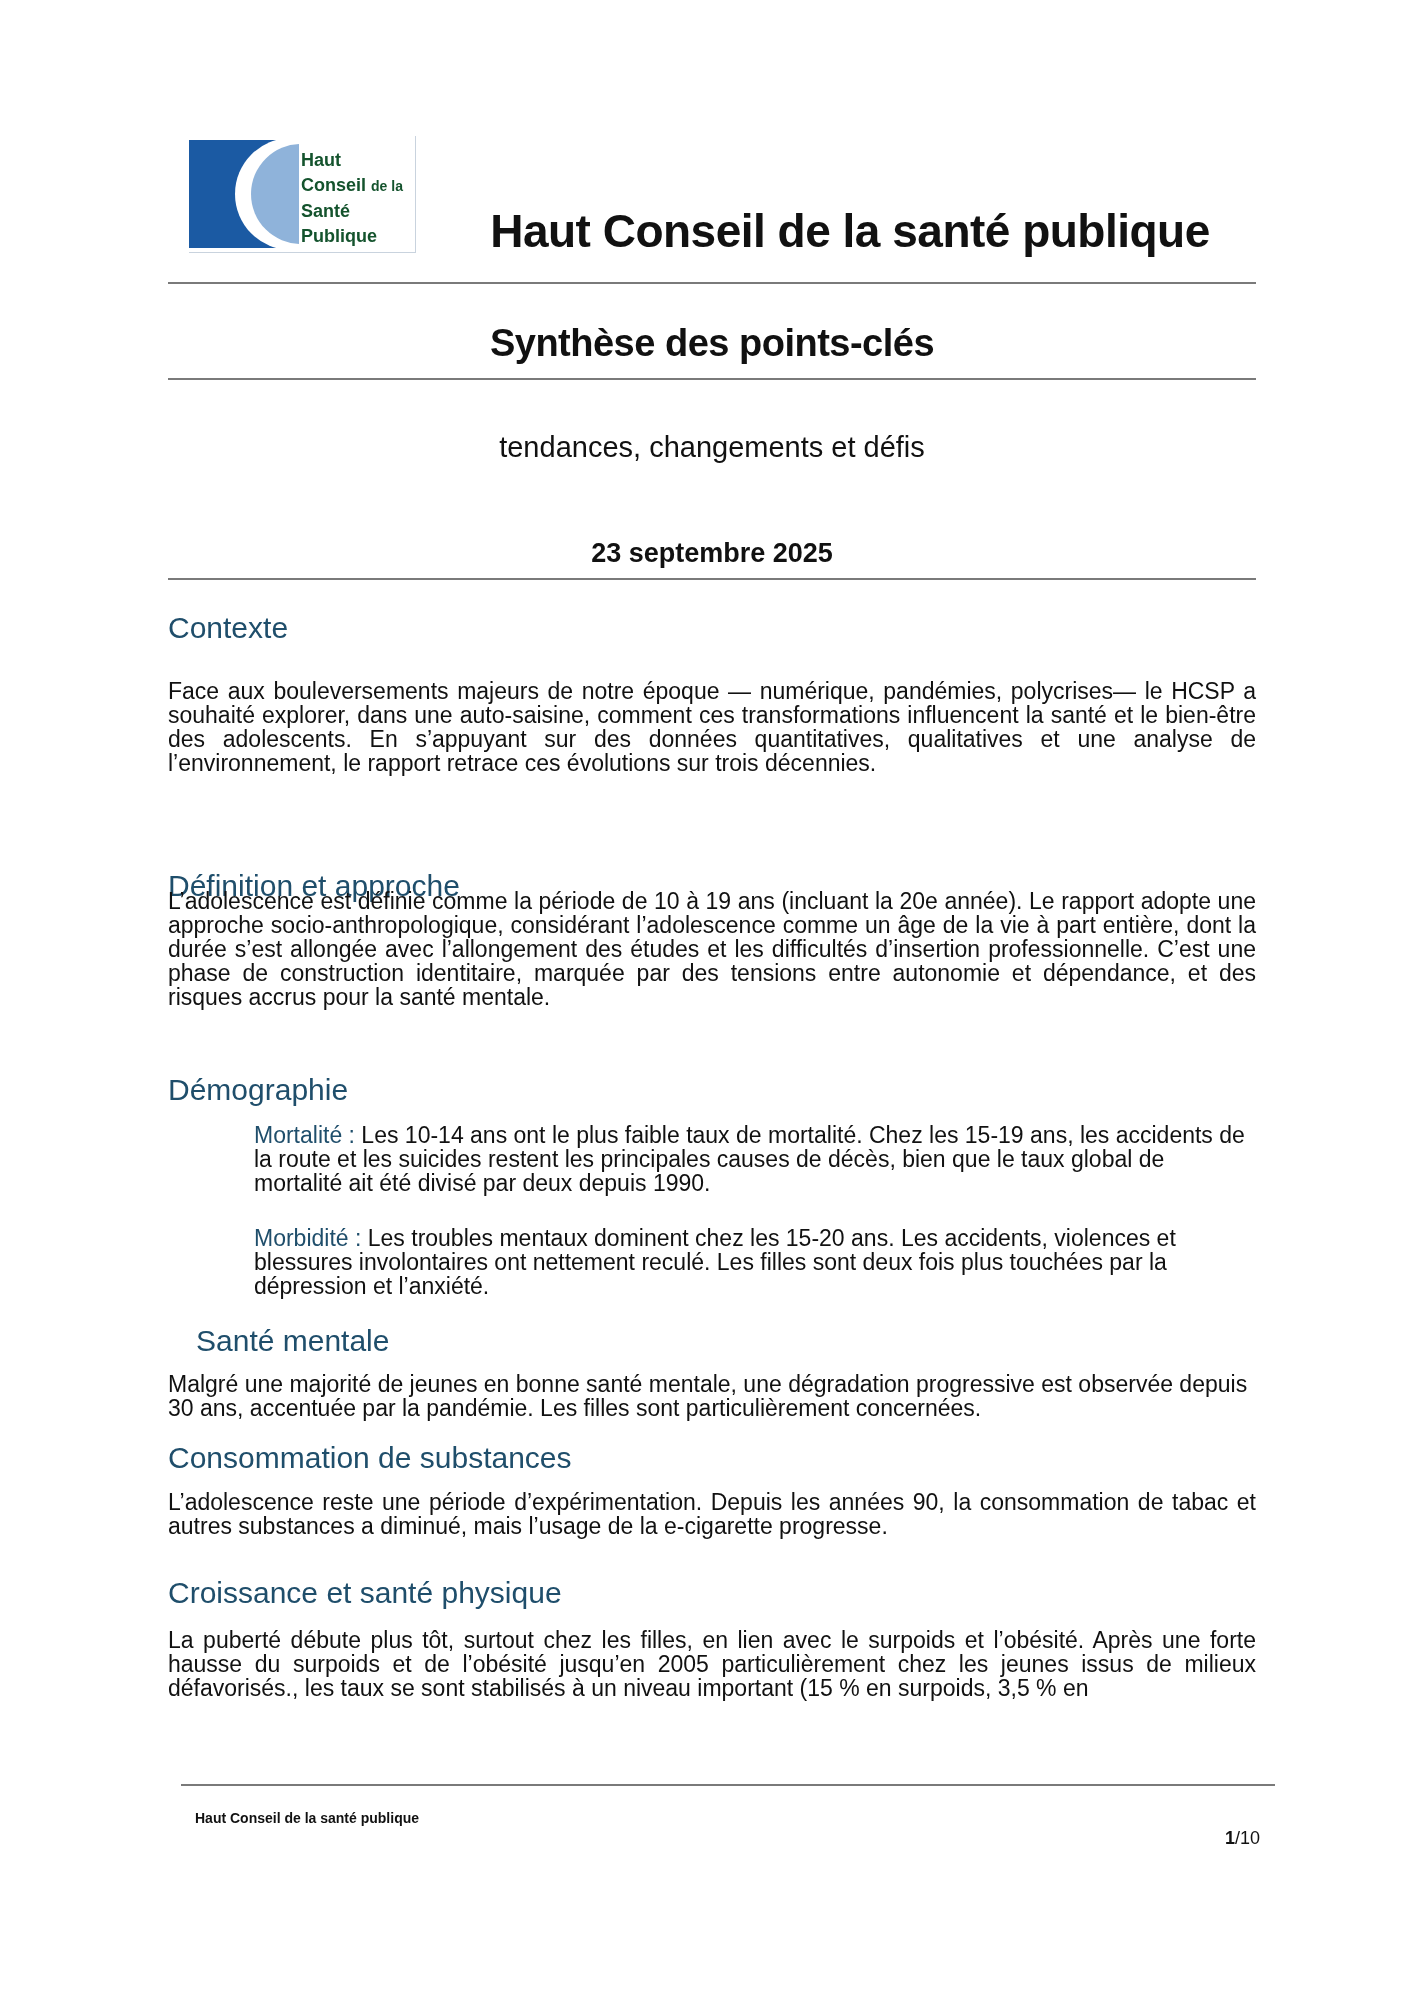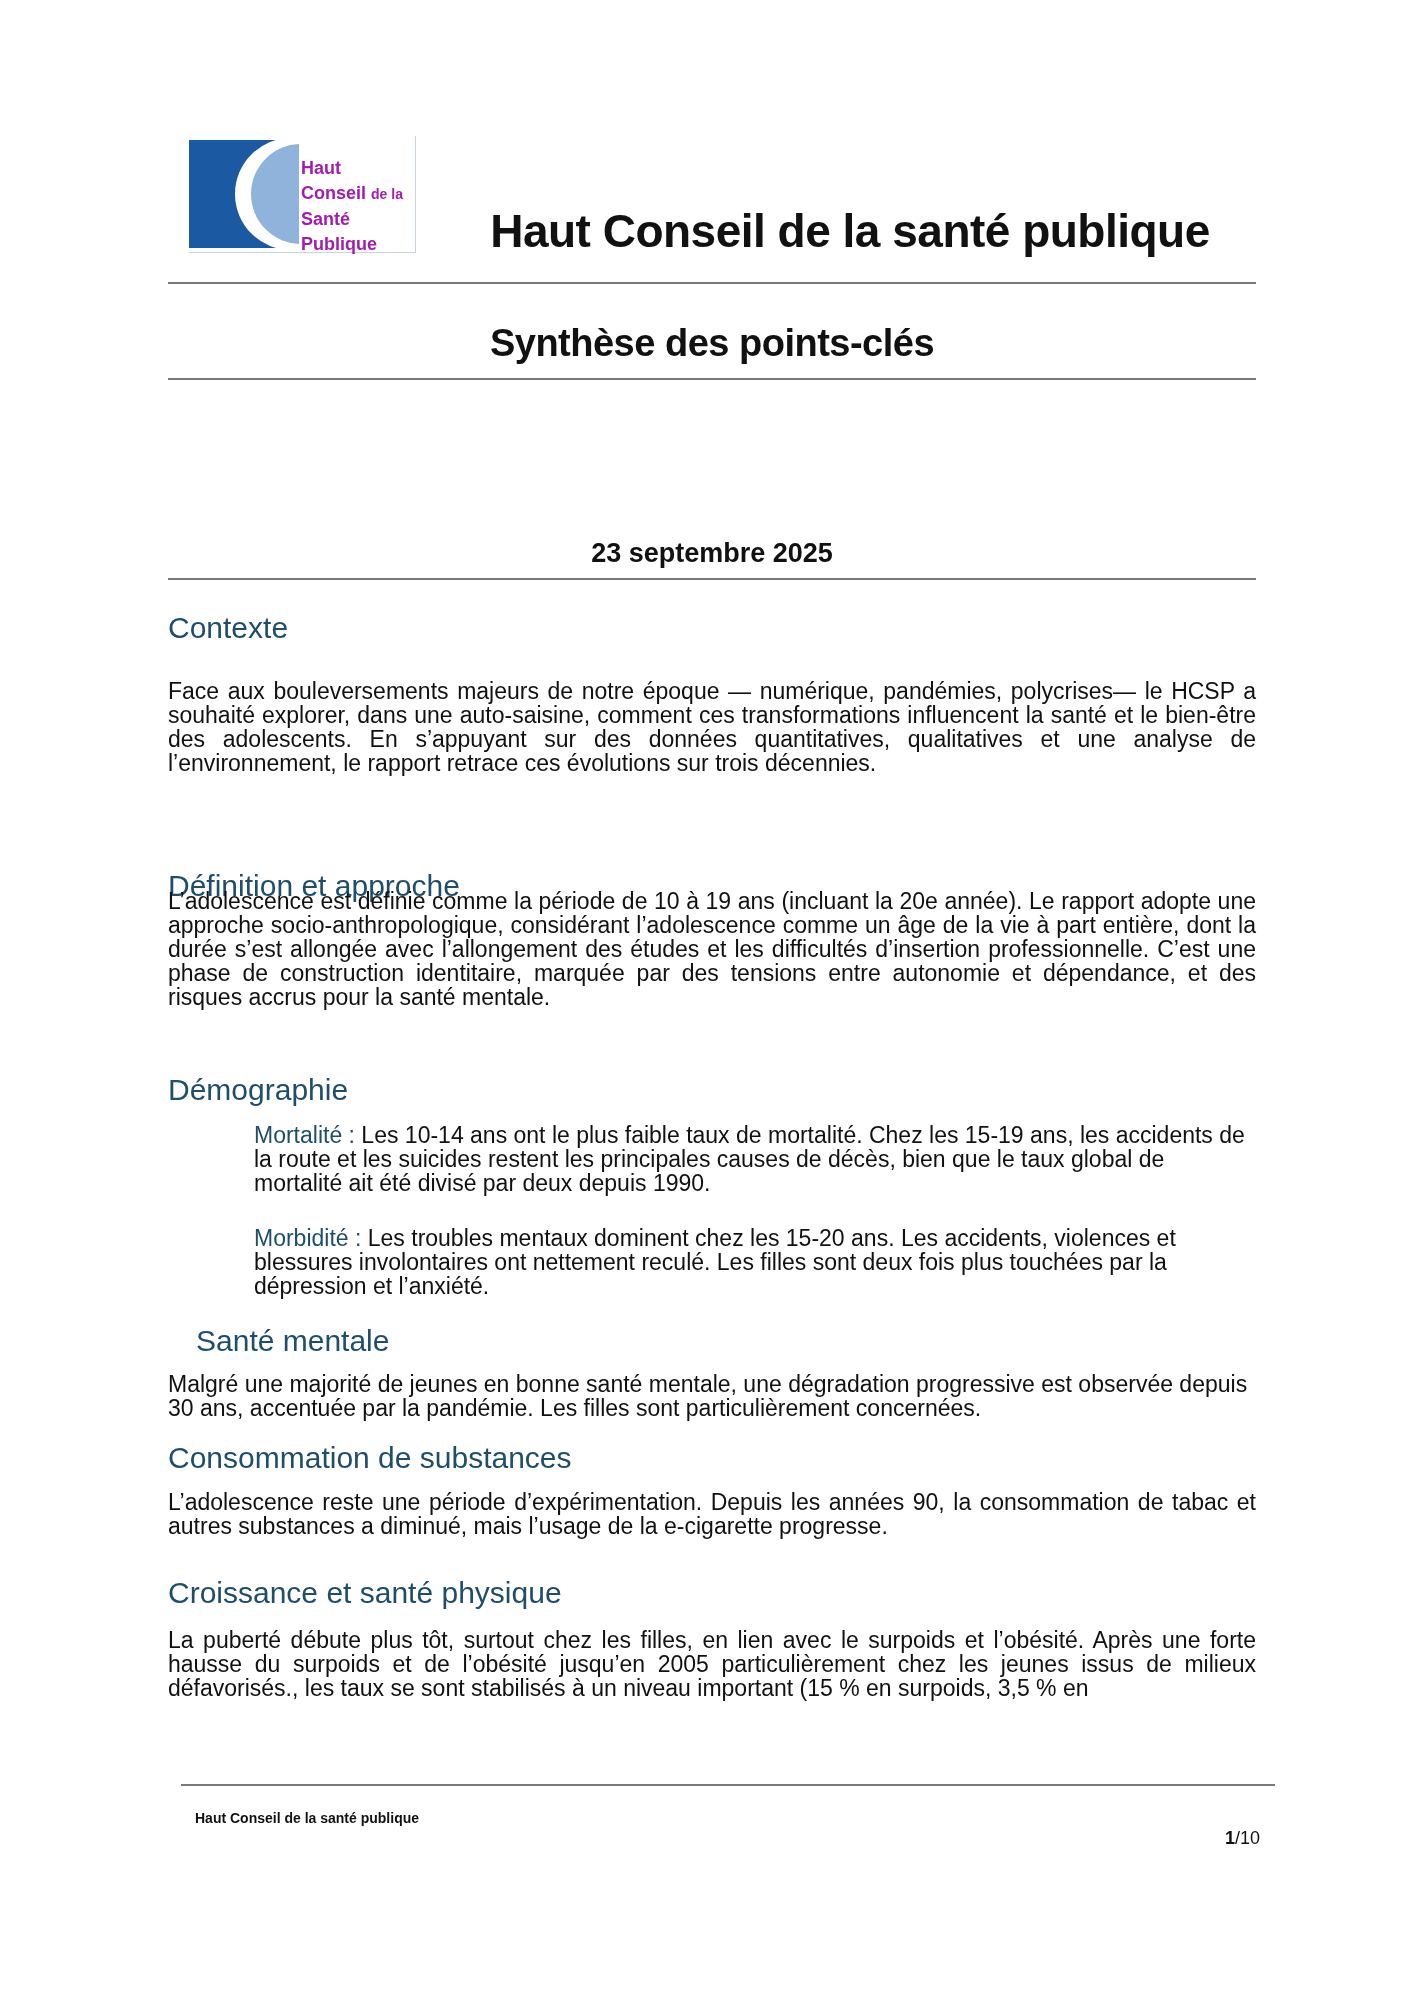--- a/index.html
+++ b/index.html
@@ -5,21 +5,21 @@
   html, body { margin:0; padding:0; background:#fff; }
   body { width:1415px; height:2000px; position:relative; overflow:hidden;
          font-family:"Liberation Sans", sans-serif; color:#111; }
   .abs { position:absolute; }
   .logo { left:189px; top:136px; width:226px; height:116px; background:#fff;
           border-right:1px solid #c9d3de; border-bottom:1px solid #c9d3de; }
   .logo .blue { position:absolute; left:0; top:4px; width:110px; height:108px; background:#1b5aa3; overflow:hidden; }
   .logo .crescent-outer { position:absolute; left:46px; top:-2px; width:112px; height:112px; border-radius:50%; background:#fff; }
   .logo .crescent-inner { position:absolute; left:62px; top:4px; width:100px; height:100px; border-radius:50%; background:#8fb3da; }
   .logo .mask { position:absolute; left:110px; top:0; width:40px; height:116px; background:#fff; }
-  .logo .txt { position:absolute; left:112px; top:20px; font-weight:bold; font-size:18px; line-height:25px; color:#a21caf; }
+  .logo .txt { position:absolute; left:112px; top:12px; font-weight:bold; font-size:18px; line-height:25px; color:#14532d; }
   .logo .txt small { font-size:14px; font-weight:bold; }
   .main-title { left:440px; top:204px; width:820px; text-align:center; font-size:46px; font-weight:bold; letter-spacing:-0.5px; }
   .rule { position:absolute; height:2px; background:#7a7a7a; }
   .synth { left:168px; top:322px; width:1088px; text-align:center; font-size:38px; font-weight:bold; letter-spacing:-0.5px; }
   .subtitle { left:168px; top:428px; width:1088px; text-align:center; font-size:29px; line-height:39px; }
   .date { left:168px; top:538px; width:1088px; text-align:center; font-size:27px;font-weight:bold; }
   .h2 { position:absolute; left:168px; font-size:30px; color:#1f4e6b; }
   .p { position:absolute; left:168px; width:1088px; font-size:23px; line-height:24px; text-align:justify; }
   .p.ind { left:254px; width:1000px; text-align:left; }
   .lbl { color:#1f4e6b; }
@@ -44,20 +44,21 @@
   </div>
 </div>
 
 <div class="abs main-title">Haut Conseil de la santé publique</div>
 <div class="rule" style="left:168px; top:282px; width:1088px;"></div>
 
 <div class="abs synth">Synthèse des points-clés</div>
 <div class="rule" style="left:168px; top:378px; width:1088px;"></div>
 
 <div class="abs subtitle">
+  <div>tendances, changements et défis</div>
 </div>
 <div class="abs date">23 septembre 2025</div>
 <div class="rule" style="left:168px; top:578px; width:1088px;"></div>
 
 <div class="h2" style="top:611px;text-align:right;">Contexte</div>
 <div class="p" style="top:679px;">Face aux bouleversements majeurs de notre époque — numérique, pandémies, polycrises— le HCSP a souhaité explorer, dans une auto-saisine, comment ces transformations influencent la santé et le bien-être des adolescents. En s’appuyant sur des données quantitatives, qualitatives et une analyse de l’environnement, le rapport retrace ces évolutions sur trois décennies.</div>
 
 <div class="h2" style="top:869px;">Définition et approche</div>
 <div class="p" style="top:889px;">L’adolescence est définie comme la période de 10 à 19 ans (incluant la 20e année). Le rapport adopte une approche socio-anthropologique, considérant l’adolescence comme un âge de la vie à part entière, dont la durée s’est allongée avec l’allongement des études et les difficultés d’insertion professionnelle. C’est une phase de construction identitaire, marquée par des tensions entre autonomie et dépendance, et des risques accrus pour la santé mentale.</div>
 

